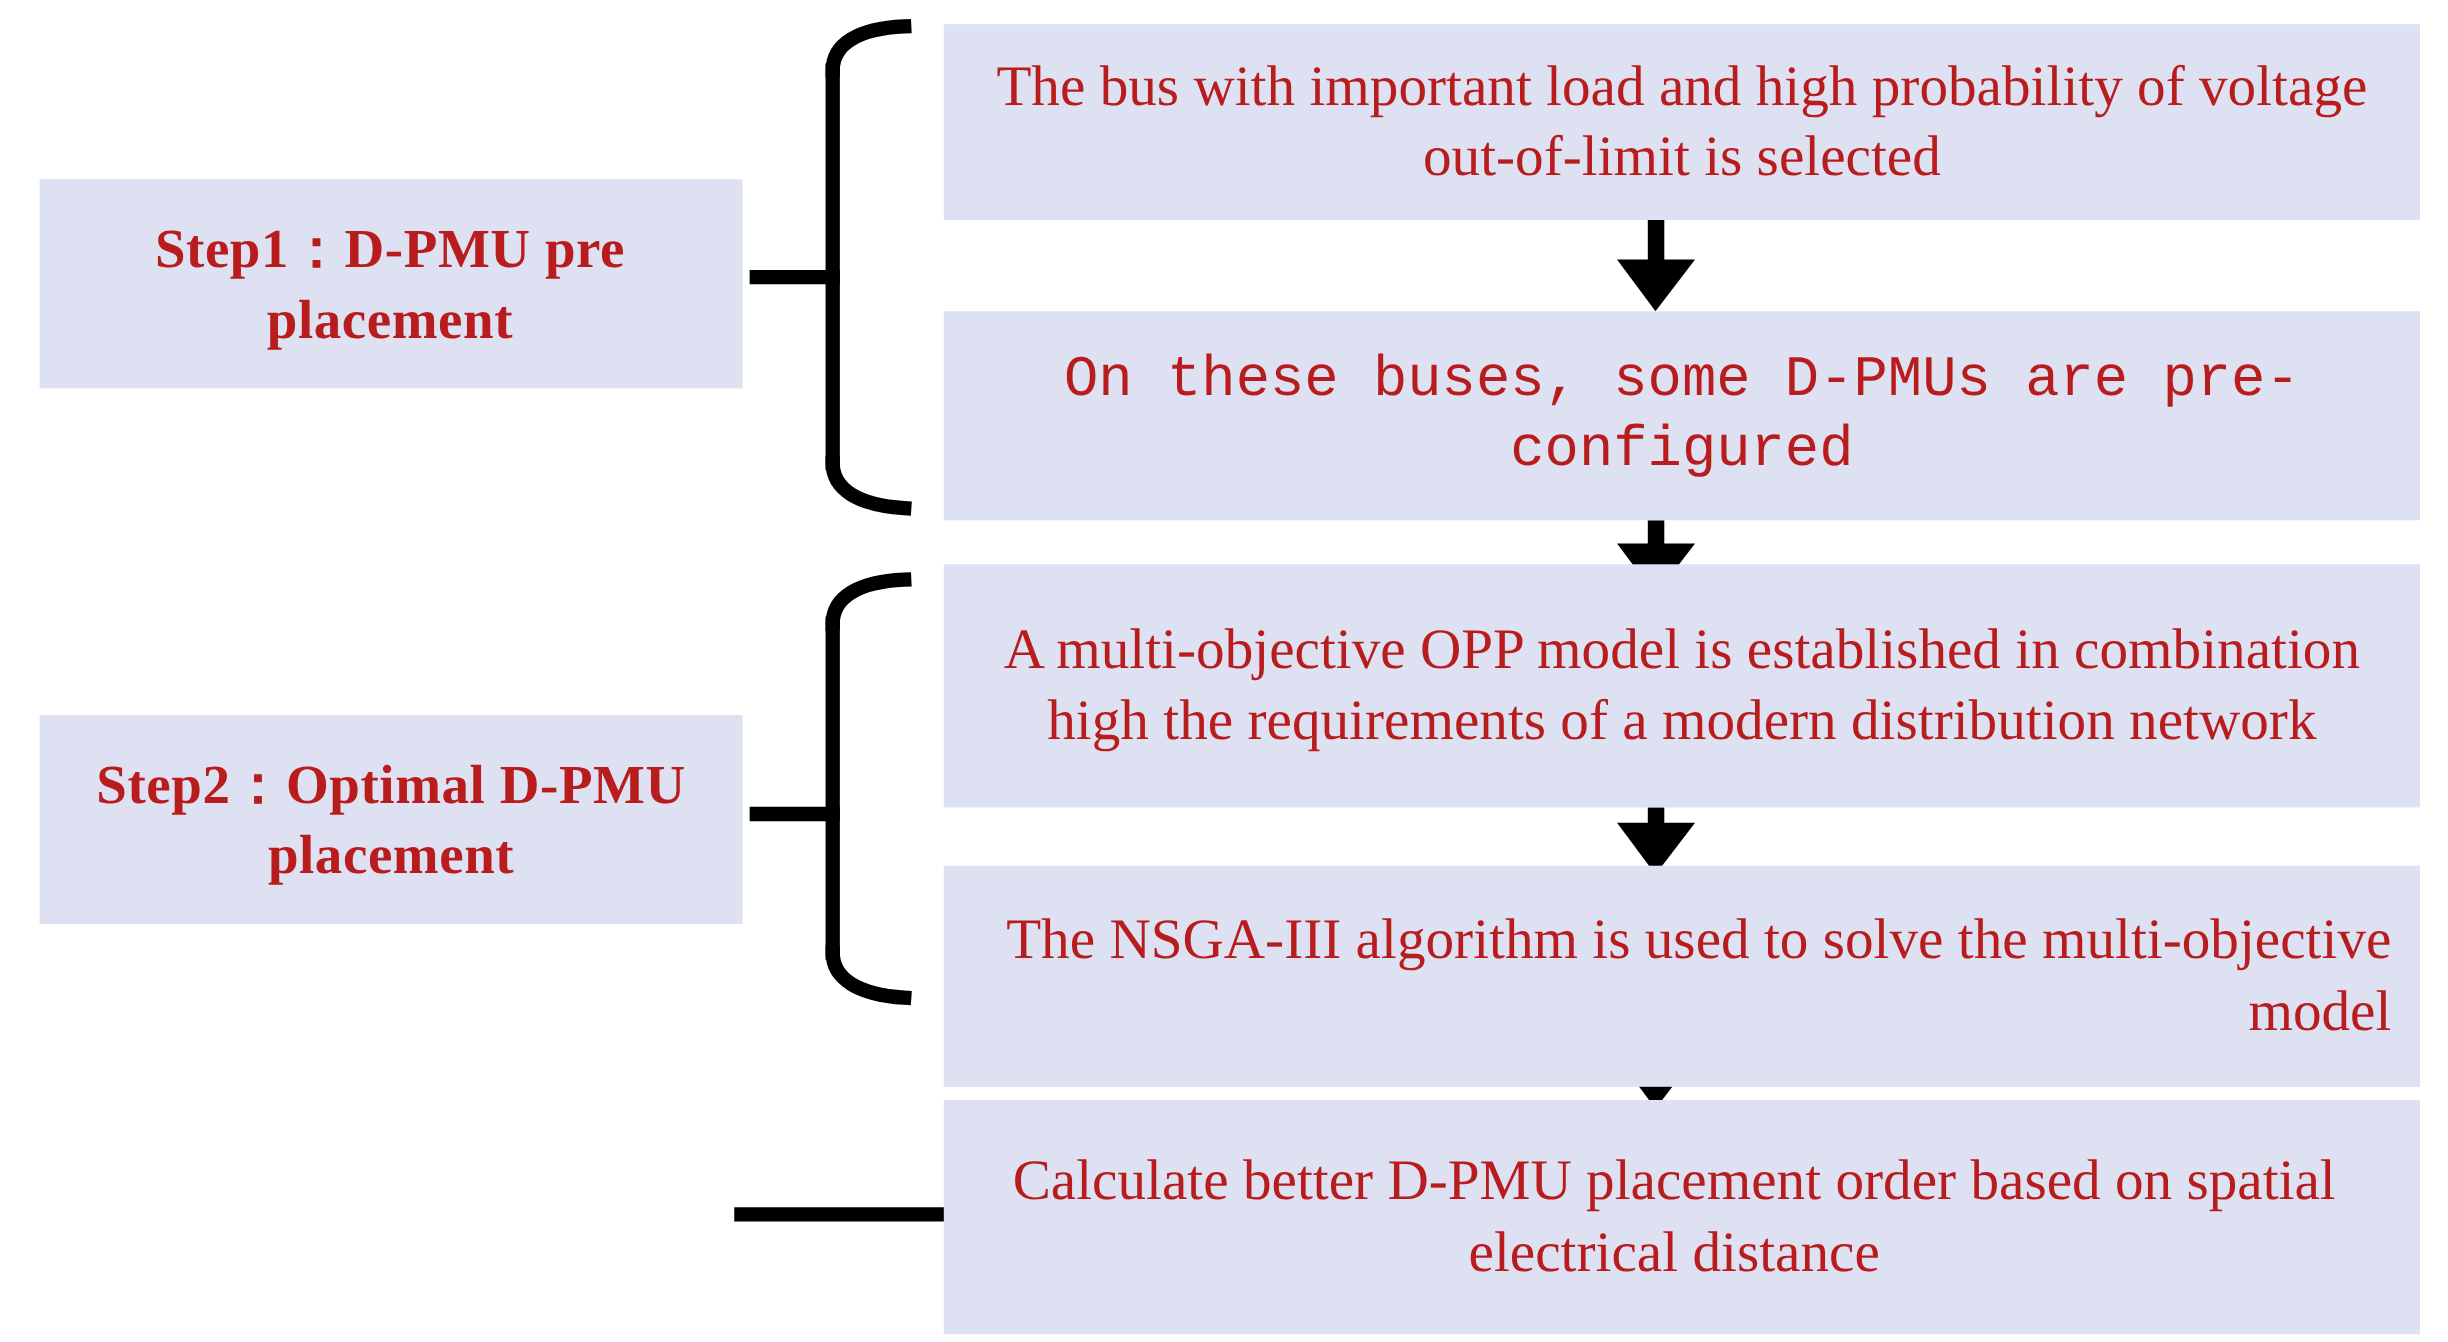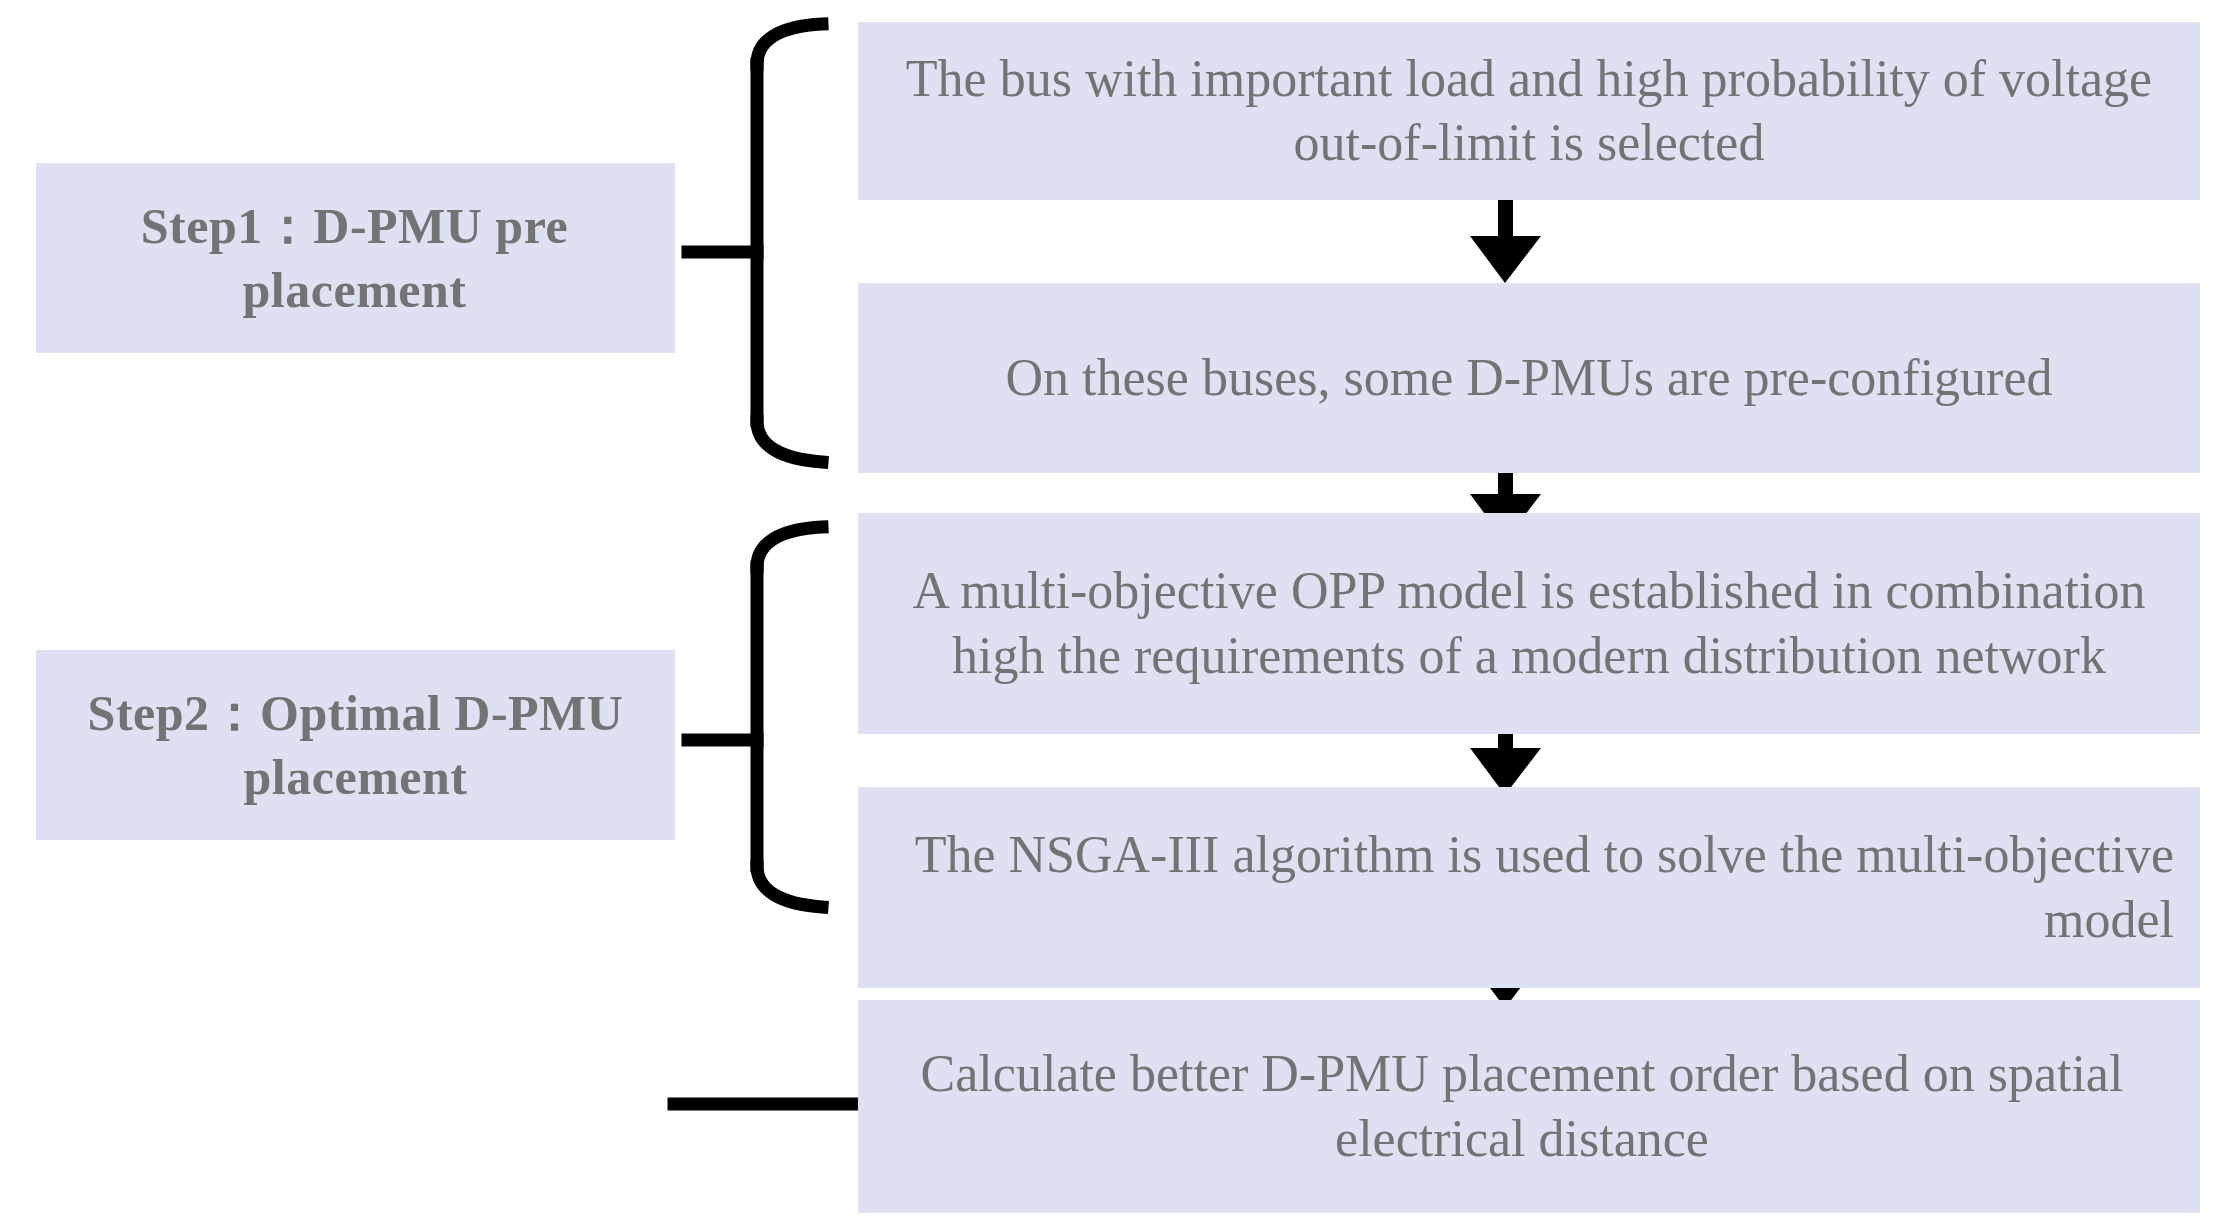--- a/index.html
+++ b/index.html
@@ -13,21 +13,21 @@
   #stage{position:absolute;left:0;top:0;width:2225px;height:1220px;}
 
   .box{
     position:absolute;
     background:#dde1f2;
     display:flex;
     align-items:center;
     justify-content:center;
     text-align:center;
     box-sizing:border-box;
-    color:#737373;
+    color:#b91c1c;
   }
   .step-label{
     font-weight:bold;
     font-size:50px;
     line-height:1.28;
     letter-spacing:0.5px;
     padding:0 18px;
   }
   .content-box{
     font-size:52px;
@@ -35,21 +35,21 @@
     padding:0 26px;
   }
 
   
   #lbl-step1{left:36px;  top:163px;  width:639px; height:190px;padding-left:16px;}
   #lbl-step2{left:36px;  top:650px;  width:639px; height:190px;}
   #lbl-step3{left:36px;  top:1000px; width:639px; height:213px;}
 
   
   #box-1{left:858px; top:22px;   width:1342px; height:178px;}
-  #box-2{left:858px; top:283px;  width:1342px; height:190px;}
+  #box-2{left:858px; top:283px;  width:1342px; height:190px;font-family:Liberation Mono, monospace;}
   #box-3{left:858px; top:513px;  width:1342px; height:221px;}
   #box-4{left:858px; top:787px;  width:1342px; height:201px;text-align:right;}
   #box-5{left:858px; top:1000px; width:1342px; height:213px;padding-left:12px;}
 
   .svg-layer{position:absolute;left:0;top:0;width:2225px;height:1220px;pointer-events:none;}
 </style>
 </head>
 <body>
 
 <div id="stage">

